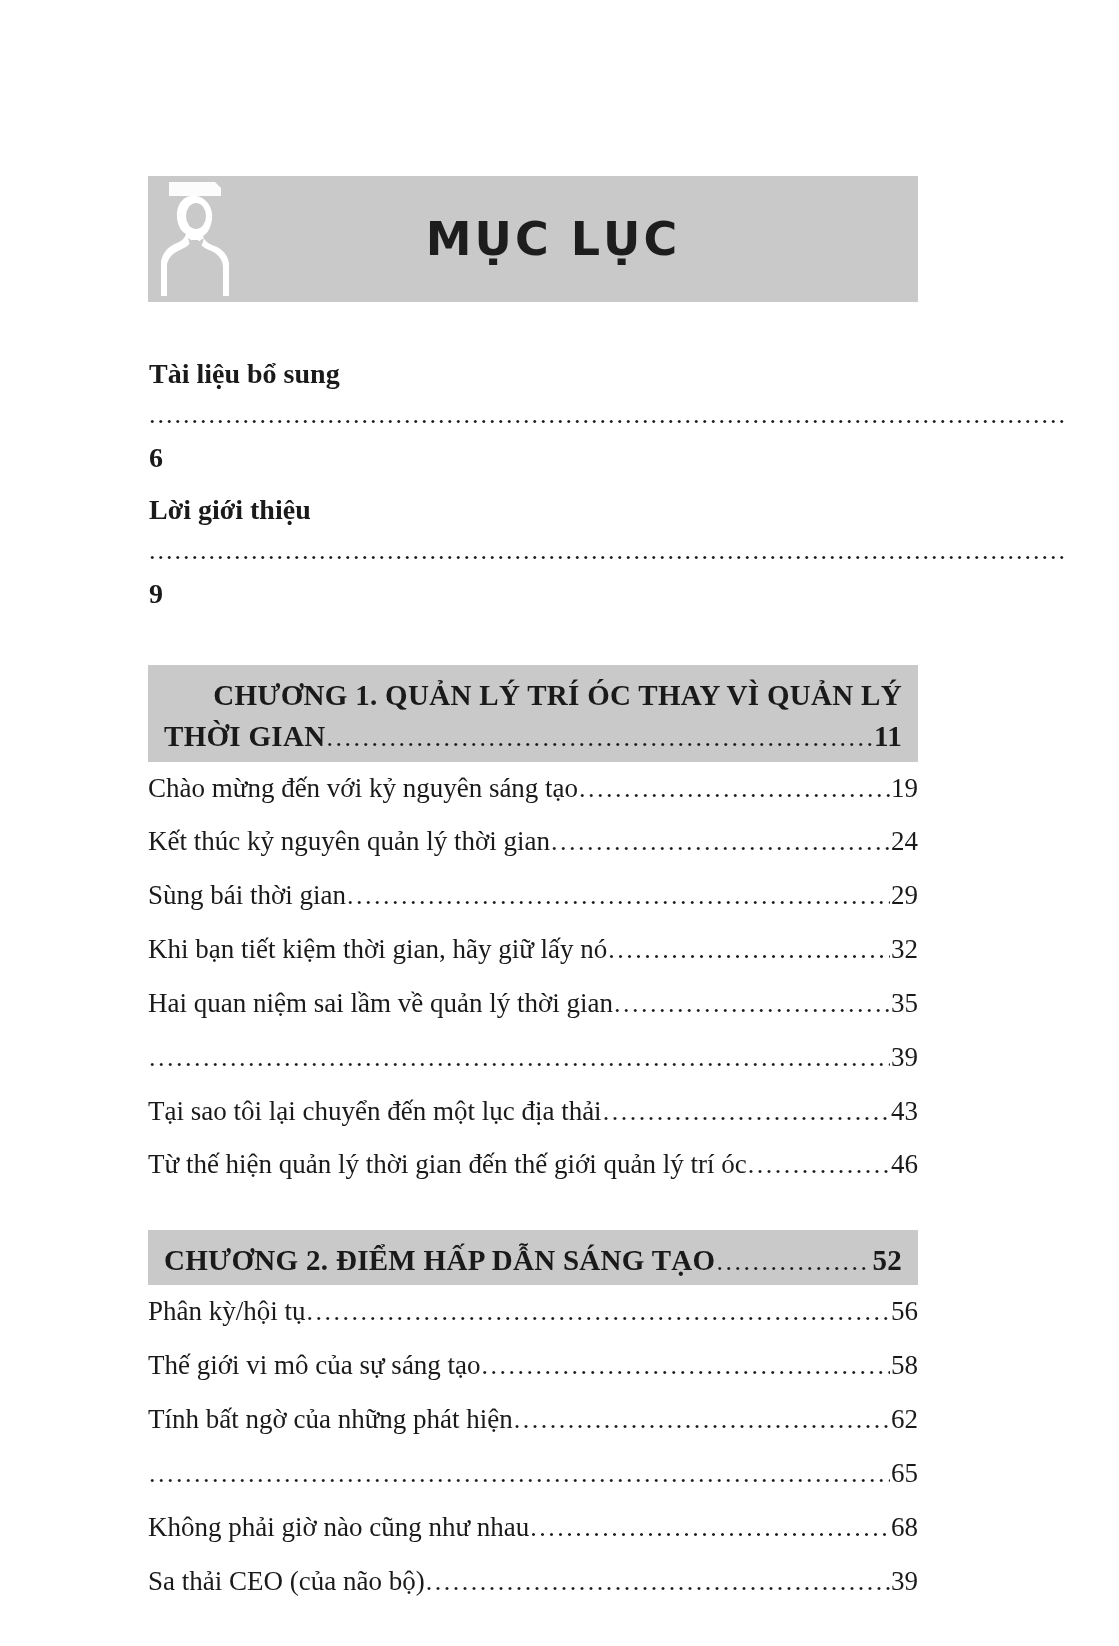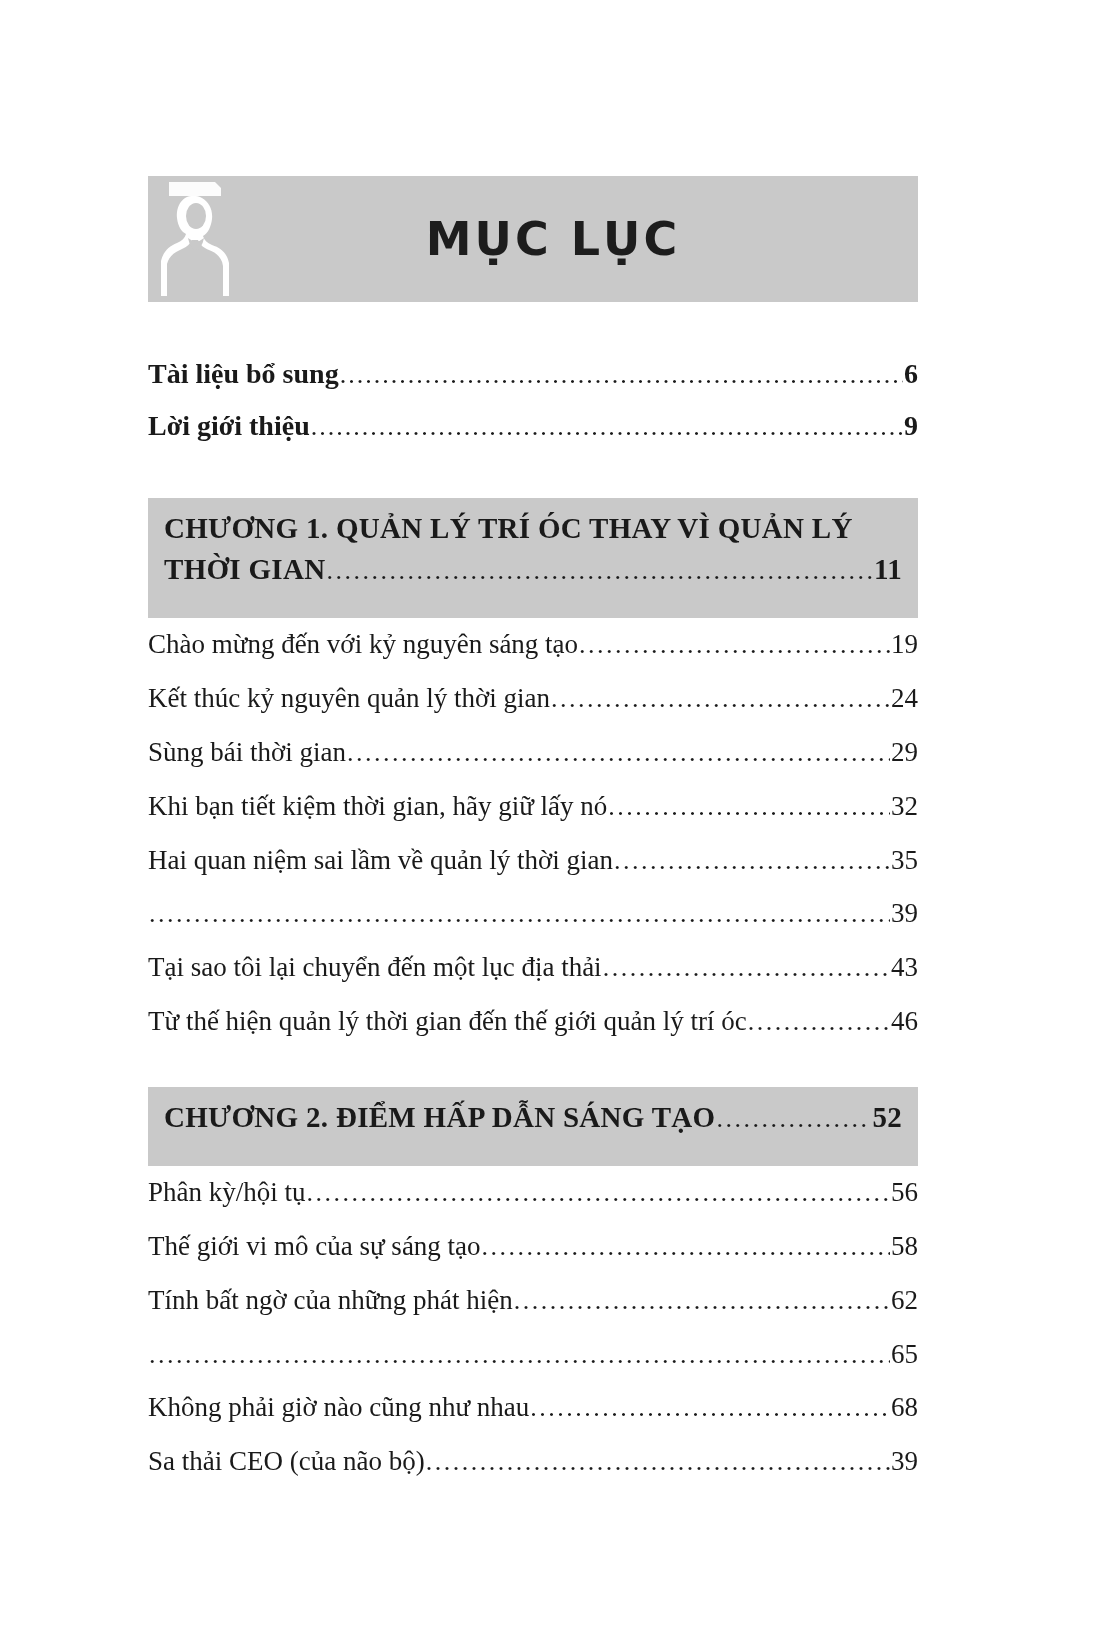--- a/index.html
+++ b/index.html
@@ -15,20 +15,21 @@
     position: relative;
     overflow: hidden;
   }
 
   .page {
     position: absolute;
     left: 0; top: 0;
     width: 1119px;
     height: 1218px;
     background: #ffffff;
+    text-align: right;
   }
 
   
   .header-band {
     position: absolute;
     left: 148px;
     top: 176px;
     width: 770px;
     height: 126px;
     background: #c9c9c9;
@@ -82,29 +83,30 @@
   }
   .toc-row .page-num {
     white-space: nowrap;
   }
 
   
   .front-row {
     font-weight: bold;
     font-size: 28px;
     margin-bottom: 9px;
+    flex-direction: column;
   }
   .front-row .dots { font-weight: normal; letter-spacing: 2px;}
 
   .front-block { margin-bottom: 50px; }
 
   
   .chapter-band {
     background: #c9c9c9;
-    padding: 10px 16px 28px 16px;
+    padding: 10px 16px 4px 16px;
     font-weight: bold;
     font-size: 29px;
     line-height: 1.42;
     letter-spacing: 0.3px;
   }
   .chapter-band .toc-row {
     font-size: 29px;
     font-weight: bold;
     line-height: 1.42;
   }

